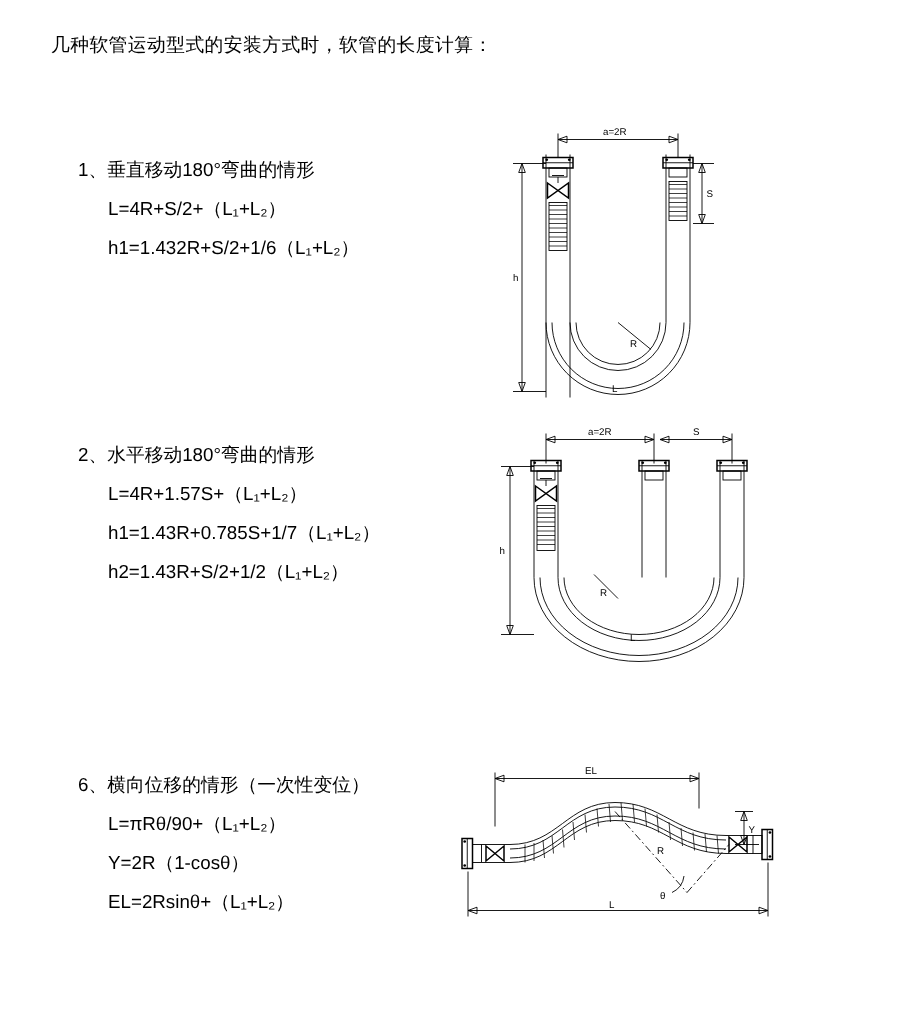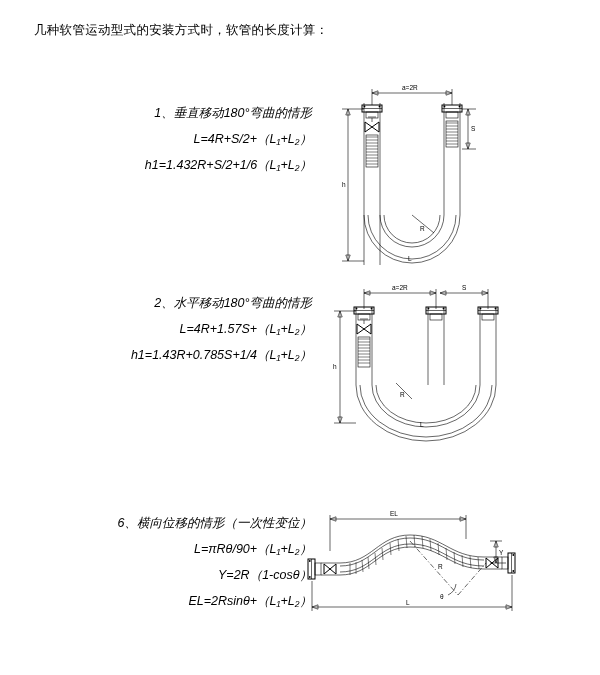--- a/index.html
+++ b/index.html
@@ -12,21 +12,20 @@
     background: #ffffff;
     font-family: "Liberation Sans", sans-serif;
     color: #000000;
     position: relative;
     overflow: hidden;
   }
   .page {
     position: relative;
     width: 552px;
     height: 675px;
-    text-align: right;
   }
   .heading {
     position: absolute;
     left: 34px;
     top: 22px;
     font-size: 12.5px;
     letter-spacing: 0.3px;
     white-space: nowrap;
   }
   .section {
@@ -36,31 +35,30 @@
   }
   .sec1 { top: 105px; }
   .sec2 { top: 295px; }
   .sec3 { top: 515px; }
 
   .text-col {
     position: absolute;
     left: 52px;
     top: 0;
     width: 260px;
-    font-style: italic;
   }
   .sec-title {
     font-size: 12.5px;
     white-space: nowrap;
     margin-bottom: 9px;
   }
   .formula {
     font-size: 12.5px;
     white-space: nowrap;
-    margin-left: 34px;
+    margin-left: 20px;
     margin-bottom: 9px;
   }
   .fig {
     position: absolute;
     top: -40px;
   }
   .fig1 { left: 300px; }
   .fig2 { left: 300px; top: -30px; }
   .fig3 { left: 290px; top: -20px; }
   svg { display: block; }
@@ -173,21 +171,22 @@
 
         <text class="lbl" x="108" y="196">L</text>
       </svg>
     </div>
   </div>
 
   <div class="section sec2">
     <div class="text-col">
       <div class="sec-title">2、水平移动180°弯曲的情形</div>
       <div class="formula">L=4R+1.57S+（L₁+L₂）</div>
-      <div class="formula">h1=1.43R+0.785S+1/4（L₁+L₂）</div>
+      <div class="formula">h1=1.43R+0.785S+1/7（L₁+L₂）</div>
+      <div class="formula">h2=1.43R+S/2+1/2（L₁+L₂）</div>
     </div>
 
     <div class="fig fig2">
       <svg width="240" height="190" viewBox="0 0 240 190">
 
         <line class="ln thin" x1="64" y1="28" x2="136" y2="28"></line>
         <path class="ln thin" d="M64 28 l6 -2.2 v4.4 z" fill="#000"></path>
         <path class="ln thin" d="M136 28 l-6 -2.2 v4.4 z" fill="#000"></path>
         <line class="ln thin" x1="64" y1="24" x2="64" y2="44"></line>
         <line class="ln thin" x1="136" y1="24" x2="136" y2="44"></line>

